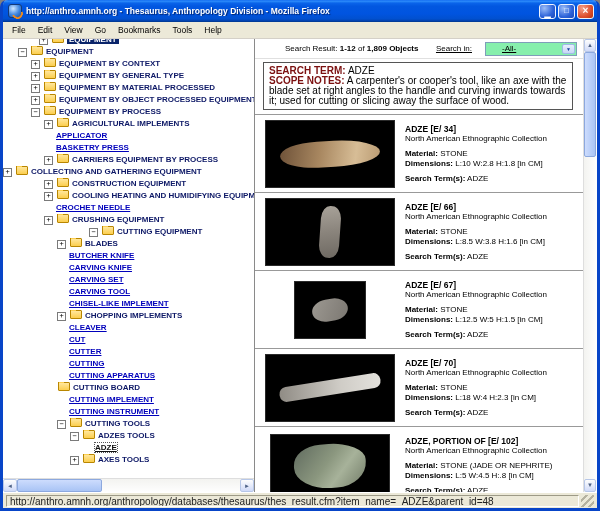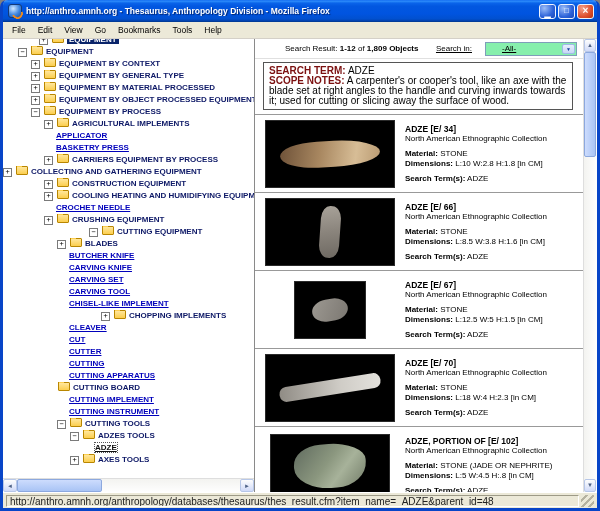--- a/index.html
+++ b/index.html
@@ -152,21 +152,21 @@
           <div class="tree-row" style="padding-left: 41px;"><span class="pm">+</span><span class="folder"></span><span class="t-folder-label">COOLING HEATING AND HUMIDIFYING EQUIPMENT</span></div>
           <div class="tree-row" style="padding-left: 41px;"><span class="leaf-spacer"></span><span class="t-link">CROCHET NEEDLE</span></div>
           <div class="tree-row" style="padding-left: 41px;"><span class="pm">+</span><span class="folder"></span><span class="t-folder-label">CRUSHING EQUIPMENT</span></div>
           <div class="tree-row" style="padding-left: 41px; margin-left: 45px;"><span class="pm">−</span><span class="folder"></span><span class="t-folder-label">CUTTING EQUIPMENT</span></div>
           <div class="tree-row" style="padding-left: 54px;"><span class="pm">+</span><span class="folder"></span><span class="t-folder-label">BLADES</span></div>
           <div class="tree-row" style="padding-left: 54px;"><span class="leaf-spacer"></span><span class="t-link">BUTCHER KNIFE</span></div>
           <div class="tree-row" style="padding-left: 54px;"><span class="leaf-spacer"></span><span class="t-link">CARVING KNIFE</span></div>
           <div class="tree-row" style="padding-left: 54px;"><span class="leaf-spacer"></span><span class="t-link">CARVING SET</span></div>
           <div class="tree-row" style="padding-left: 54px;"><span class="leaf-spacer"></span><span class="t-link">CARVING TOOL</span></div>
           <div class="tree-row" style="padding-left: 54px;"><span class="leaf-spacer"></span><span class="t-link">CHISEL-LIKE IMPLEMENT</span></div>
-          <div class="tree-row" style="padding-left: 54px; margin-left: 44px;"><span class="pm">+</span><span class="folder"></span><span class="t-folder-label">CHOPPING IMPLEMENTS</span></div>
+          <div class="tree-row" style="padding-left: 54px;"><span class="pm">+</span><span class="folder"></span><span class="t-folder-label">CHOPPING IMPLEMENTS</span></div>
           <div class="tree-row" style="padding-left: 54px;"><span class="leaf-spacer"></span><span class="t-link">CLEAVER</span></div>
           <div class="tree-row" style="padding-left: 54px;"><span class="leaf-spacer"></span><span class="t-link">CUT</span></div>
           <div class="tree-row" style="padding-left: 54px;"><span class="leaf-spacer"></span><span class="t-link">CUTTER</span></div>
           <div class="tree-row" style="padding-left: 54px;"><span class="leaf-spacer"></span><span class="t-link">CUTTING</span></div>
           <div class="tree-row" style="padding-left: 54px;"><span class="leaf-spacer"></span><span class="t-link">CUTTING APPARATUS</span></div>
           <div class="tree-row" style="padding-left: 54px;"><span class="folder"></span><span class="t-folder-label">CUTTING BOARD</span></div>
           <div class="tree-row" style="padding-left: 54px;"><span class="leaf-spacer"></span><span class="t-link">CUTTING IMPLEMENT</span></div>
           <div class="tree-row" style="padding-left: 54px;"><span class="leaf-spacer"></span><span class="t-link">CUTTING INSTRUMENT</span></div>
           <div class="tree-row" style="padding-left: 54px;"><span class="pm">−</span><span class="folder"></span><span class="t-folder-label">CUTTING TOOLS</span></div>
           <div class="tree-row" style="padding-left: 67px;"><span class="pm">−</span><span class="folder"></span><span class="t-folder-label">ADZES TOOLS</span></div>

